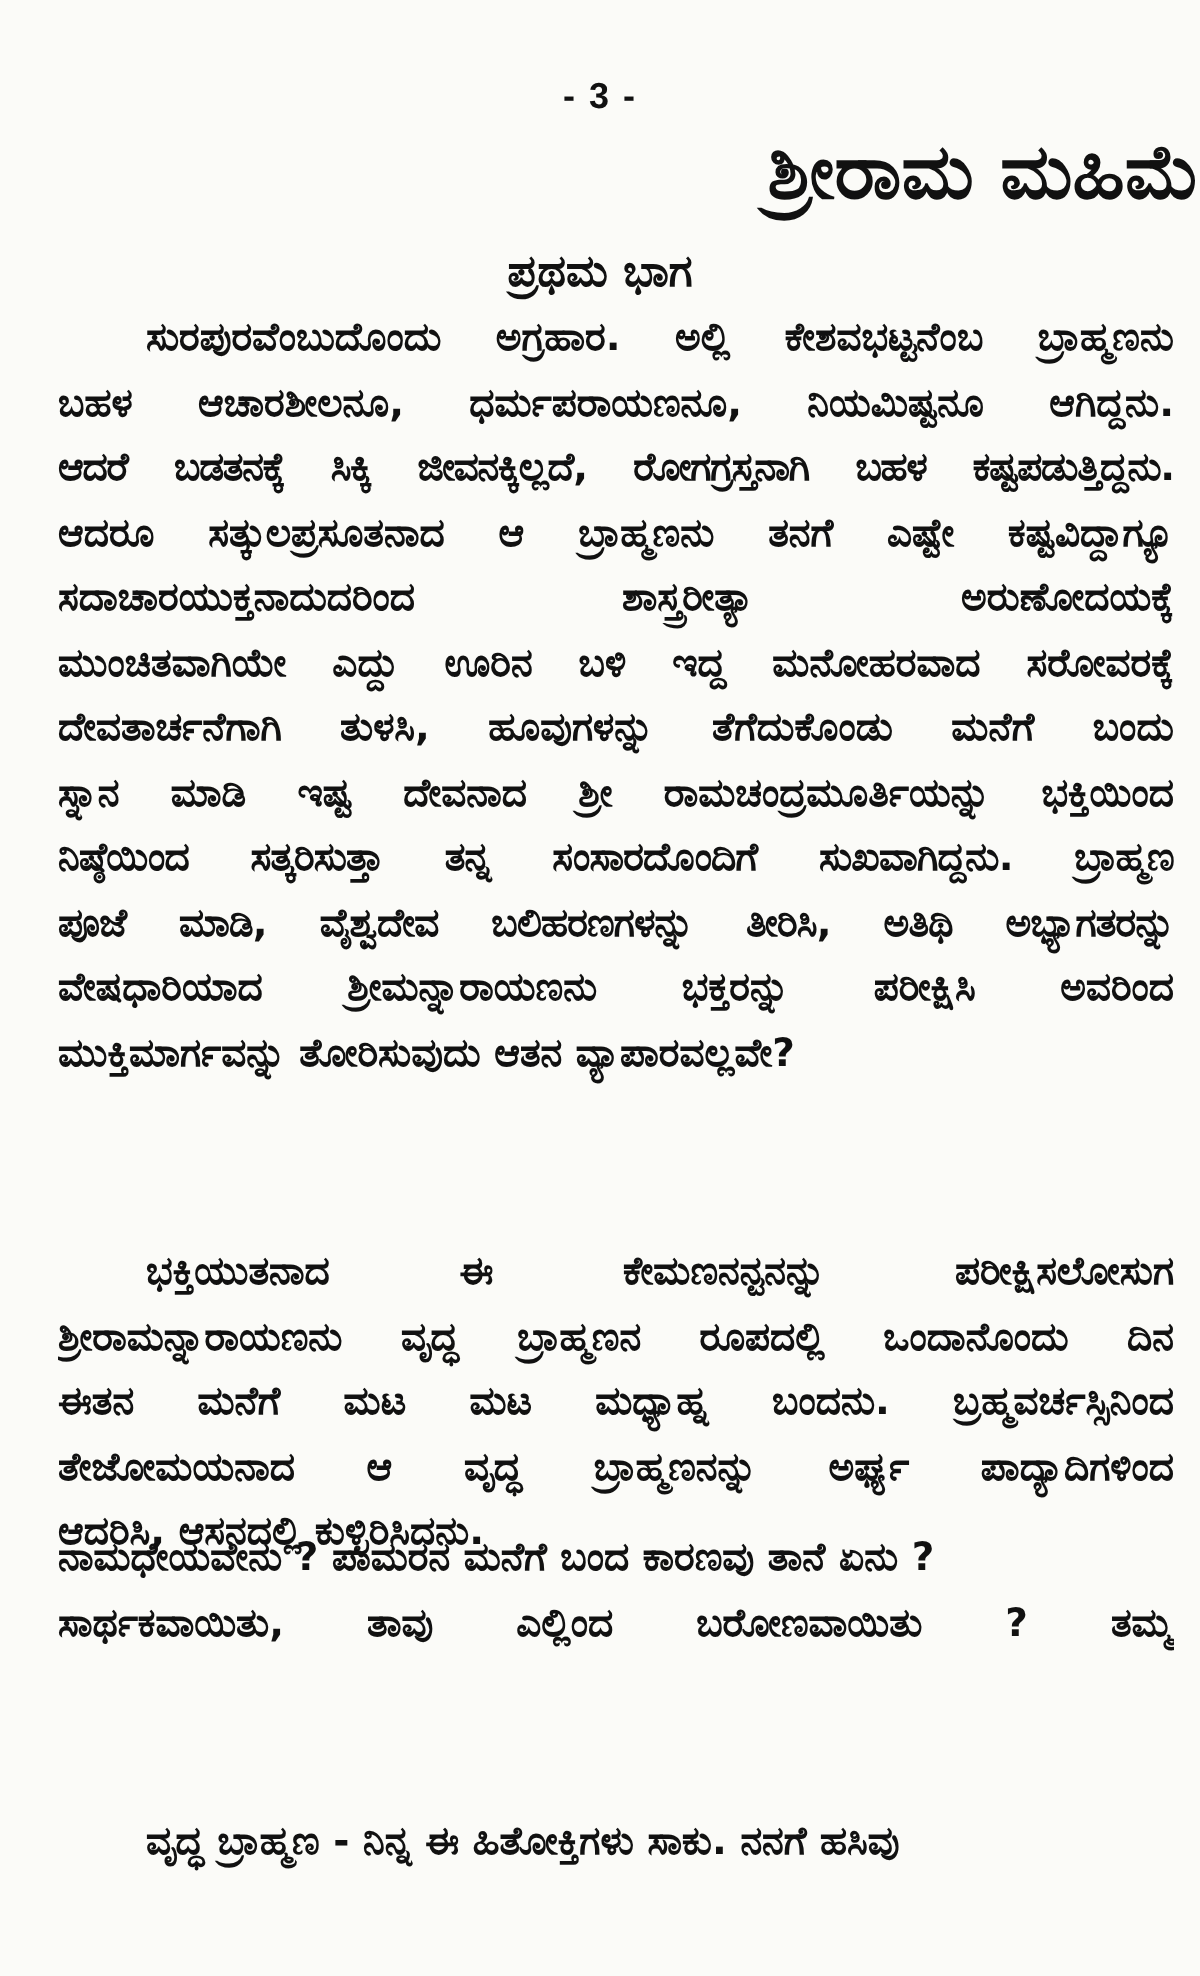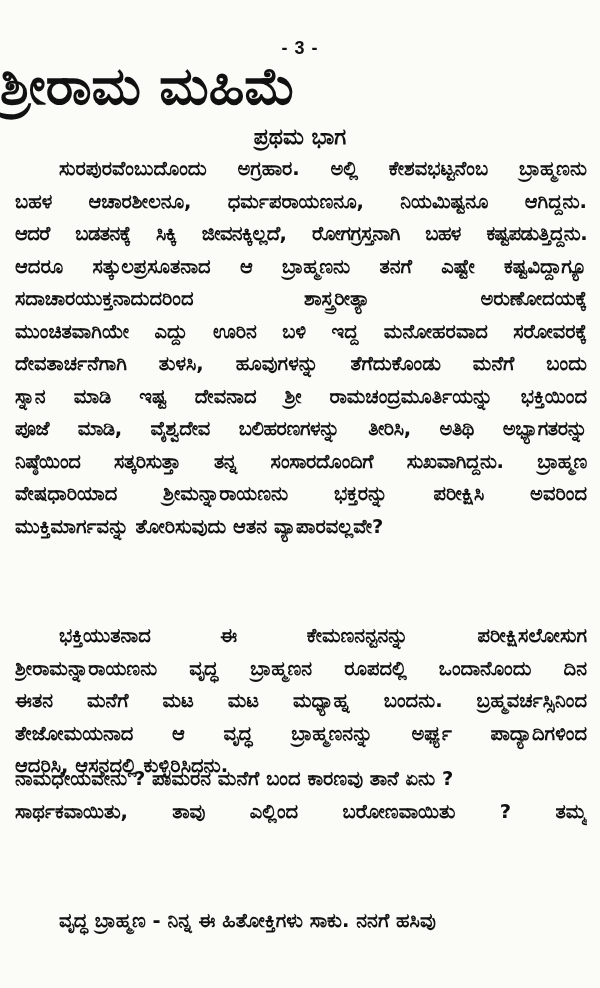--- a/index.html
+++ b/index.html
@@ -26,24 +26,24 @@
     text-align: center;
     font-family: "Liberation Sans", sans-serif;
     font-weight: bold;
     font-size: 18px;
     letter-spacing: 1px;
   }
   .title {
     position: absolute;
     top: 58px;
     left: 0; width: 600px;
-    text-align: left;
+    text-align: right;
     font-family: "DejaVu Sans", sans-serif;
     font-weight: bold;
-    font-size: 52px;
+    font-size: 38px;
     line-height: 56px;
   }
   .subtitle {
     position: absolute;
     top: 120px;
     left: 0; width: 600px;
     text-align: center;
     font-family: "DejaVu Sans", sans-serif;
     font-weight: bold;
     font-size: 22px;
@@ -58,20 +58,21 @@
     font-size: 19.5px;
     line-height: 32.5px;
     text-align: justify;
     text-align-last: left;
   }
   .line {
     display: block;
     white-space: nowrap;
     overflow: hidden;
     height: 32.5px;
+    margin-left: 14px;
   }
   .line.justify {
     text-align: justify;
     text-align-last: justify;
   }
   .indent {
     padding-left: 44px;
   }
   .speaker {
     font-weight: bold;
@@ -92,22 +93,22 @@
 
   <div class="body-text" id="para1">
     <span class="line justify indent">ಸುರಪುರವೆಂಬುದೊಂದು ಅಗ್ರಹಾರ. ಅಲ್ಲಿ ಕೇಶವಭಟ್ಟನೆಂಬ ಬ್ರಾಹ್ಮಣನು</span>
     <span class="line justify">ಬಹಳ ಆಚಾರಶೀಲನೂ, ಧರ್ಮಪರಾಯಣನೂ, ನಿಯಮಿಷ್ಟನೂ ಆಗಿದ್ದನು.</span>
     <span class="line justify" style="letter-spacing:-0.6px;">ಆದರೆ ಬಡತನಕ್ಕೆ ಸಿಕ್ಕಿ ಜೀವನಕ್ಕಿಲ್ಲದೆ, ರೋಗಗ್ರಸ್ತನಾಗಿ ಬಹಳ ಕಷ್ಟಪಡುತ್ತಿದ್ದನು.</span>
     <span class="line justify">ಆದರೂ ಸತ್ಕುಲಪ್ರಸೂತನಾದ ಆ ಬ್ರಾಹ್ಮಣನು ತನಗೆ ಎಷ್ಟೇ ಕಷ್ಟವಿದ್ದಾಗ್ಯೂ</span>
     <span class="line justify">ಸದಾಚಾರಯುಕ್ತನಾದುದರಿಂದ ಶಾಸ್ತ್ರರೀತ್ಯಾ ಅರುಣೋದಯಕ್ಕೆ</span>
     <span class="line justify">ಮುಂಚಿತವಾಗಿಯೇ ಎದ್ದು ಊರಿನ ಬಳಿ ಇದ್ದ ಮನೋಹರವಾದ ಸರೋವರಕ್ಕೆ</span>
     <span class="line justify">ದೇವತಾರ್ಚನೆಗಾಗಿ ತುಳಸಿ, ಹೂವುಗಳನ್ನು ತೆಗೆದುಕೊಂಡು ಮನೆಗೆ ಬಂದು</span>
     <span class="line justify">ಸ್ನಾನ ಮಾಡಿ ಇಷ್ಟ ದೇವನಾದ ಶ್ರೀ ರಾಮಚಂದ್ರಮೂರ್ತಿಯನ್ನು ಭಕ್ತಿಯಿಂದ</span>
+    <span class="line justify" style="letter-spacing:-0.4px;">ನಿಷ್ಠೆಯಿಂದ ಸತ್ಕರಿಸುತ್ತಾ ತನ್ನ ಸಂಸಾರದೊಂದಿಗೆ ಸುಖವಾಗಿದ್ದನು. ಬ್ರಾಹ್ಮಣ</span>
     <span class="line justify" style="letter-spacing:-0.4px;">ಪೂಜೆ ಮಾಡಿ, ವೈಶ್ವದೇವ ಬಲಿಹರಣಗಳನ್ನು ತೀರಿಸಿ, ಅತಿಥಿ ಅಭ್ಯಾಗತರನ್ನು</span>
-    <span class="line justify" style="letter-spacing:-0.4px;">ನಿಷ್ಠೆಯಿಂದ ಸತ್ಕರಿಸುತ್ತಾ ತನ್ನ ಸಂಸಾರದೊಂದಿಗೆ ಸುಖವಾಗಿದ್ದನು. ಬ್ರಾಹ್ಮಣ</span>
     <span class="line justify">ವೇಷಧಾರಿಯಾದ ಶ್ರೀಮನ್ನಾರಾಯಣನು ಭಕ್ತರನ್ನು ಪರೀಕ್ಷಿಸಿ ಅವರಿಂದ</span>
     <span class="line">ಮುಕ್ತಿಮಾರ್ಗವನ್ನು ತೋರಿಸುವುದು ಆತನ ವ್ಯಾಪಾರವಲ್ಲವೇ?</span>
   </div>
 
   <div class="body-text" id="para2">
     <span class="line justify indent">ಭಕ್ತಿಯುತನಾದ ಈ ಕೇಮಣನನ್ಟನನ್ನು ಪರೀಕ್ಷಿಸಲೋಸುಗ</span>
     <span class="line justify">ಶ್ರೀರಾಮನ್ನಾರಾಯಣನು ವೃದ್ಧ ಬ್ರಾಹ್ಮಣನ ರೂಪದಲ್ಲಿ ಒಂದಾನೊಂದು ದಿನ</span>
     <span class="line justify">ಈತನ ಮನೆಗೆ ಮಟ ಮಟ ಮಧ್ಯಾಹ್ನ ಬಂದನು. ಬ್ರಹ್ಮವರ್ಚಸ್ಸಿನಿಂದ</span>
     <span class="line justify">ತೇಜೋಮಯನಾದ ಆ ವೃದ್ಧ ಬ್ರಾಹ್ಮಣನನ್ನು ಅರ್ಘ್ಯ ಪಾದ್ಯಾದಿಗಳಿಂದ</span>
     <span class="line">ಆದರಿಸಿ, ಆಸನದಲ್ಲಿ ಕುಳ್ಳಿರಿಸಿದನು.</span>

